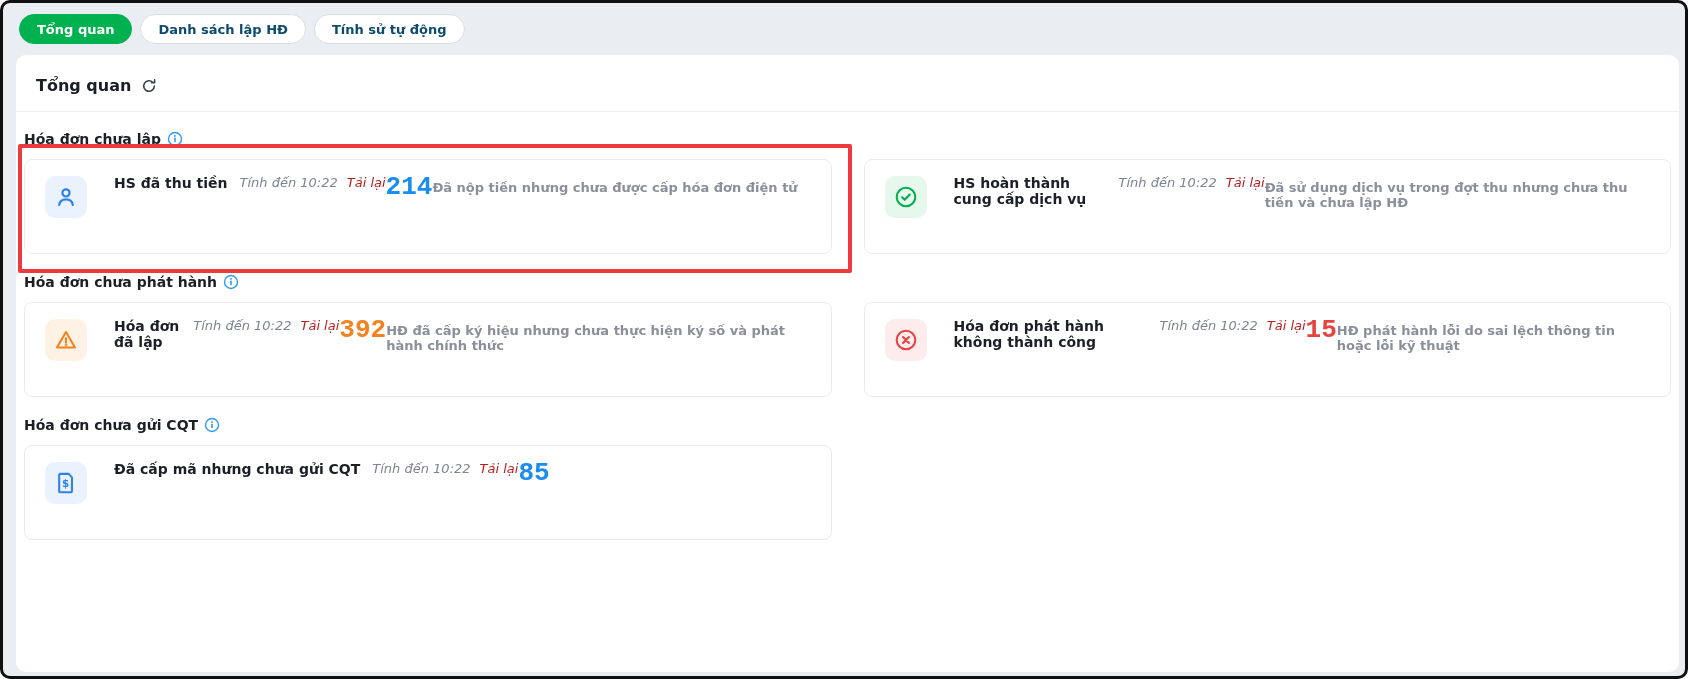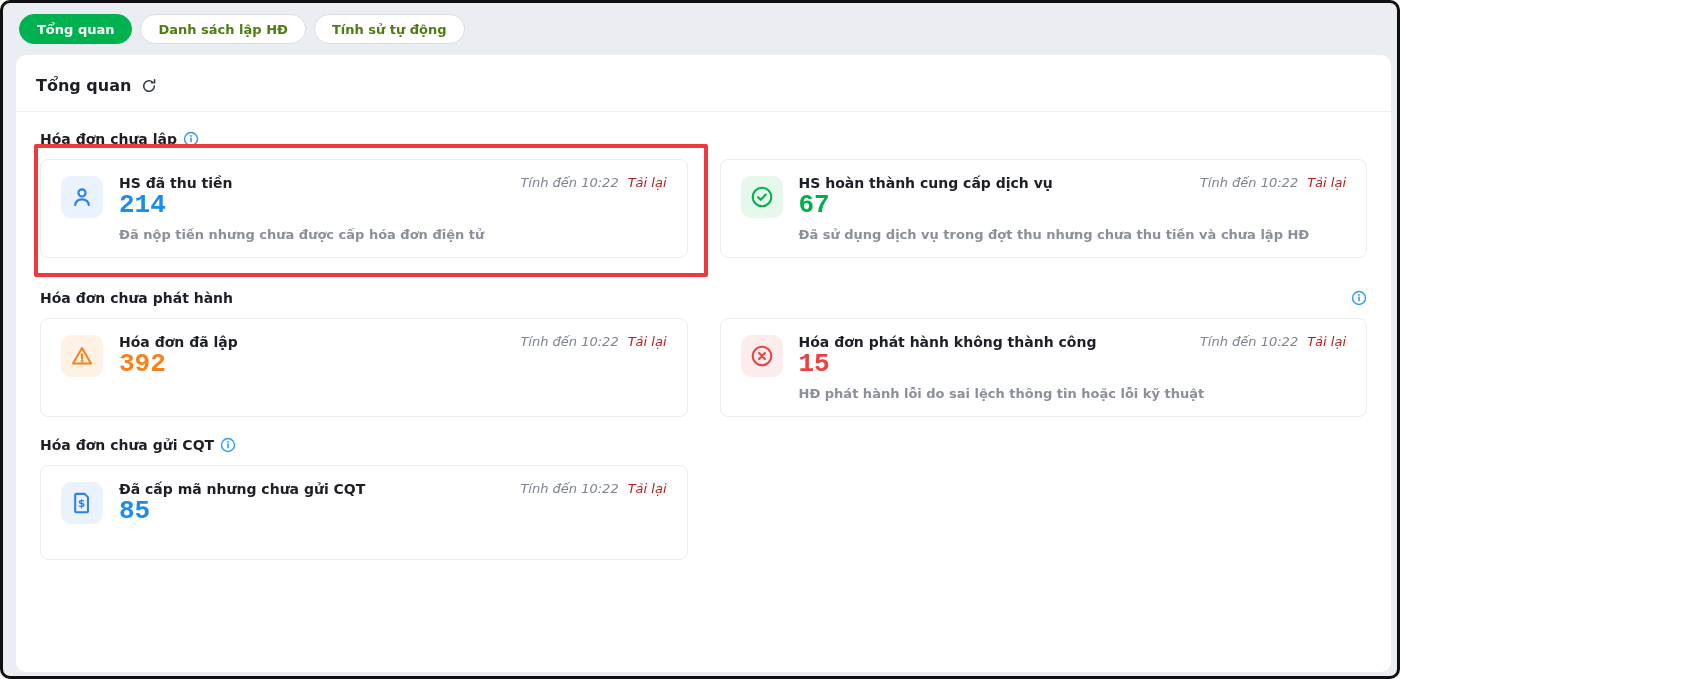--- a/index.html
+++ b/index.html
@@ -1,61 +1,61 @@
 <!DOCTYPE html>
 <html><head>
 <meta charset="utf-8">
 <style>
   * { box-sizing: border-box; }
   html,body { margin:0; padding:0; background:#fff; font-family:"DejaVu Sans","Liberation Sans",sans-serif; }
 
   .screen {
-    width:1400px; height:679px;
+    width:1688px; height:679px;
     border:3px solid #101010; border-radius:10px;
     background:#eaeef3; overflow:hidden;
     display:flex; flex-direction:column;
   }
 
   
   .tabbar { height:52px; flex:0 0 52px; display:flex; align-items:center; gap:8px; padding:0 16px; }
   .tab {
     height:30px; padding:0 17px; border-radius:16px;
     display:flex; align-items:center;
-    font-size:13px; font-weight:700; color:#4d7c0f;
+    font-size:13px; font-weight:700; color:#0c4a6e;
     background:#fff; border:1px solid #d9dce2; cursor:pointer; white-space:nowrap;
   }
   .tab.active { background:#00b14f; border-color:#00b14f; color:#fff; }
 
   
   .panel {
     flex:1; background:#fff; margin:0 6px 4px 13px; border-radius:10px;
     display:flex; flex-direction:column; overflow:hidden;
   }
   .panel-header { display:flex; align-items:center; gap:10px; padding:21px 20px 16px; border-bottom:1px solid #eceef1; }
   .panel-title { font-size:16px; font-weight:700; color:#1c1f26; }
   .refresh-btn { display:flex; align-items:center; cursor:pointer; }
-  .panel-body { padding:2px 24px 20px; }
+  .panel-body { padding:2px 8px 20px; }
 
   .section-label { margin:17px 0 12px; font-size:14px; font-weight:700; color:#1c1f26; display:flex; align-items:center; gap:6px; }
   .info-btn { display:flex; align-items:center; cursor:pointer; }
 
   .cards-row { display:grid; grid-template-columns:1fr 1fr; column-gap:32px; }
 
   .card {
     position:relative; background:#fff;
     border:1px solid #e9ebef; border-radius:8px;
     padding:13px 20px 15px; min-height:95px;
     display:flex; gap:16px; cursor:pointer;
   }
   .icon-tile {
     width:42px; height:42px; flex:0 0 42px; border-radius:10px;
     display:flex; align-items:center; justify-content:center; margin-top:3px;
     background:var(--tile); color:var(--stroke);
   }
-  .card-main { flex:1; display:flex; flex-direction:column; min-width:0; }
+  .card-main { flex:1; display:flex; flex-direction:row; min-width:0;margin-left:11px; }
   .card-top { display:flex; justify-content:space-between; align-items:flex-start; gap:12px; }
   .card-title { font-size:14px; font-weight:700; color:#1c1f26; padding-top:2px; }
   .card-meta { font-size:13px; font-style:italic; color:#7d8490; white-space:nowrap; padding-top:2px; }
   .reload-link { color:#b91c1c; margin-left:9px; cursor:pointer; font-style:italic; }
   .card-value { font-size:26px; font-weight:700; line-height:1.12; color:var(--ac);font-family:Liberation Mono, monospace; }
   .card-desc { font-size:13px; color:#8a8f99; margin-top:7px;font-weight:bold; }
 
   .accent-blue   { --ac:#1b8cf0; --tile:#e9f2fd; --stroke:#2f80ed; }
   .accent-green  { --ac:#00ae4d; --tile:#e6f7ec; --stroke:#00ae4d; }
   .accent-orange { --ac:#f5821f; --tile:#fdf2e3; --stroke:#f5821f; }
@@ -131,27 +131,26 @@
               <path d="M8.4 12.2l2.4 2.4 4.7-4.9"></path>
             </svg>
           </div>
           <div class="card-main">
             <div class="card-top">
               <span class="card-title">HS hoàn thành cung cấp dịch vụ</span>
               <span class="card-meta">
                 <span>Tính đến 10:22</span><span class="reload-link">Tải lại</span>
               </span>
             </div>
-            <div class="card-value">67</div>
             <div class="card-desc">Đã sử dụng dịch vụ trong đợt thu nhưng chưa thu tiền và chưa lập HĐ</div>
           </div>
         </div>
       </div>
 
-      <div class="section-label" style="margin-top:32px;justify-content:space-between;">
+      <div class="section-label" style="margin-top:20px;">
         <span>Hóa đơn chưa phát hành</span>
         <span class="info-btn">
           <svg width="16" height="16" viewBox="0 0 16 16" fill="none">
             <circle cx="8" cy="8" r="6.5" stroke="#2e9bf0" stroke-width="1.4"></circle>
             <path d="M8 7.3v3.3" stroke="#2e9bf0" stroke-width="1.6" stroke-linecap="round"></path>
             <circle cx="8" cy="4.9" r="0.95" fill="#2e9bf0"></circle>
           </svg>
         </span>
       </div>
 
@@ -166,20 +165,21 @@
             </svg>
           </div>
           <div class="card-main">
             <div class="card-top">
               <span class="card-title">Hóa đơn đã lập</span>
               <span class="card-meta">
                 <span>Tính đến 10:22</span><span class="reload-link">Tải lại</span>
               </span>
             </div>
             <div class="card-value">392</div>
+            <div class="card-desc">HĐ đã cấp ký hiệu nhưng chưa thực hiện ký số và phát hành chính thức</div>
           </div>
         </div>
 
         <div class="card accent-red">
           <div class="icon-tile">
             <svg width="26" height="26" viewBox="0 0 24 24" fill="none" stroke="currentColor" stroke-width="1.9" stroke-linecap="round">
               <circle cx="12" cy="12" r="8.6"></circle>
               <path d="M9.3 9.3l5.4 5.4M14.7 9.3l-5.4 5.4"></path>
             </svg>
           </div>

